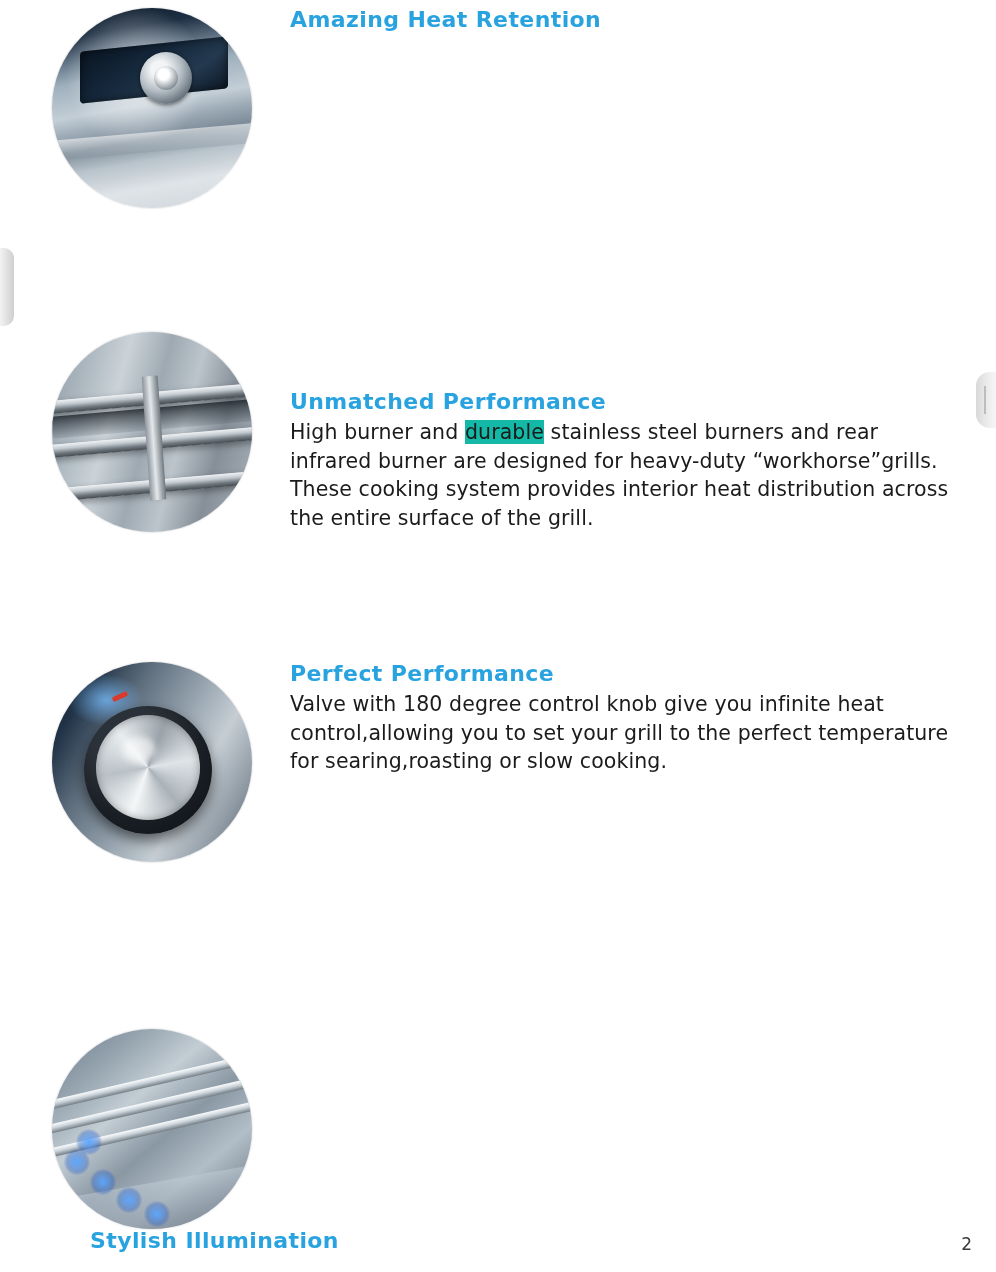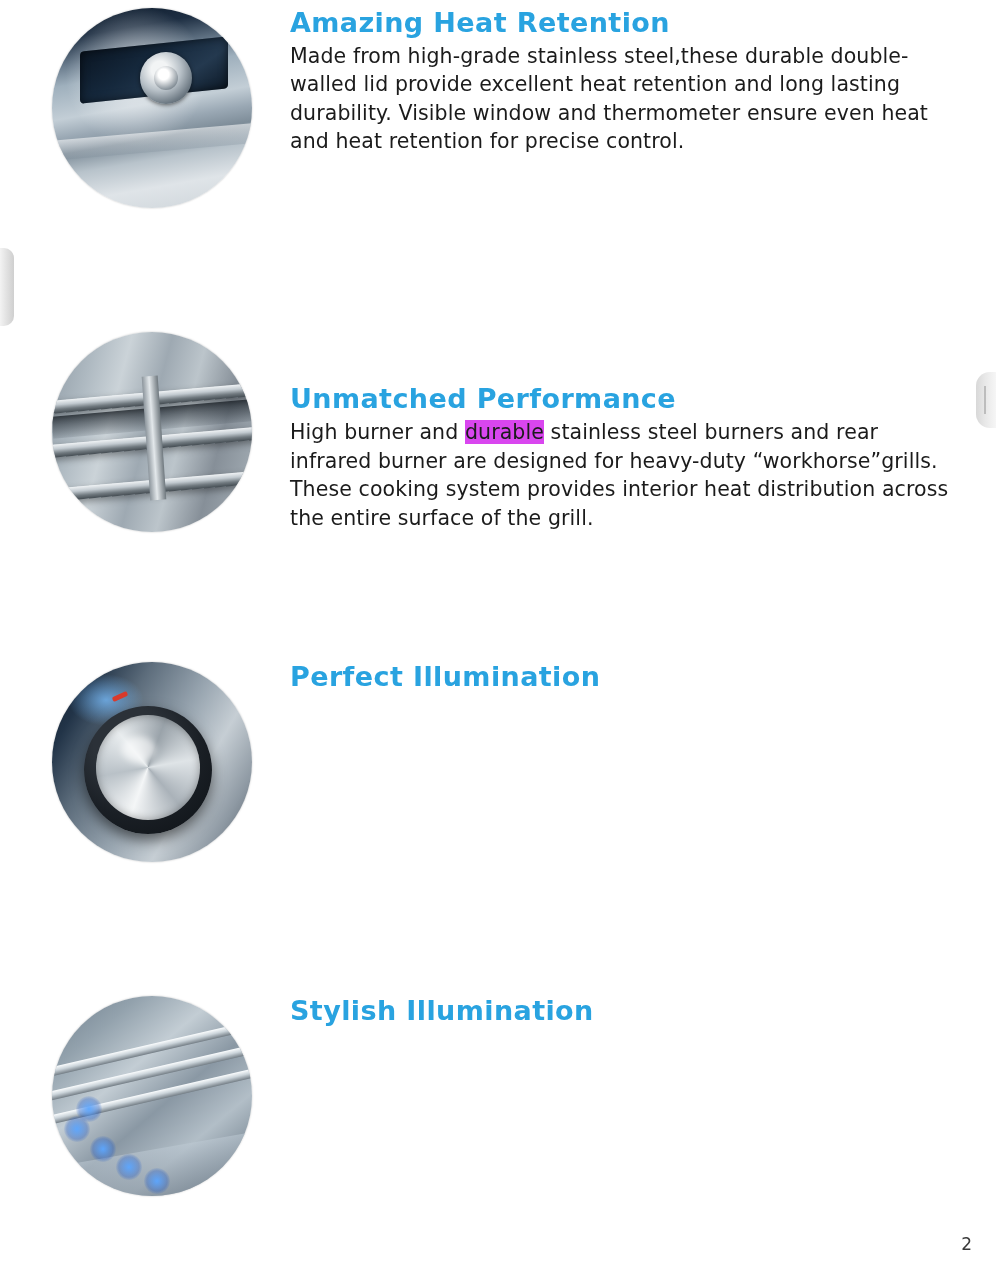--- a/index.html
+++ b/index.html
@@ -248,35 +248,35 @@
     background: linear-gradient(to bottom, rgba(190,202,212,0.55), rgba(125,138,150,0.75));
     transform: rotate(-10deg) translateY(10px);
   }
 
   .text-col {
     margin-left: 38px;
     width: 665px;
   }
   .feat-title {
     color: #29a3e0;
-    font-size: 27px;
+    font-size: 22px;
     font-weight: bold;
     letter-spacing: 0.4px;
     margin: 0 0 4px 0;
     line-height: 1.1;
   }
   .feat-body {
     color: #1b1b1b;
     font-size: 20.5px;
     line-height: 28.5px;
     margin: 0;
     letter-spacing: 0.1px;
   }
   .hl {
-    background: #d946ef;
+    background: #14b8a6;
   }
 
   .page-number {
     position: absolute;
     right: 24px;
     bottom: 18px;
     font-size: 17px;
     color: #3a3a3a;
   }
 </style>
@@ -290,21 +290,20 @@
 
   <div class="feature" style="left: 52px; top: 8px;">
     <div class="thumb thumb-lid">
       <div class="ph"></div>
       <div class="glass"></div>
       <div class="bar"></div>
       <div class="dial"></div>
     </div>
     <div class="text-col">
       <h2 class="feat-title">Amazing Heat Retention</h2>
-      <p class="feat-body">Made from high-grade stainless steel,these durable double-walled lid provide excellent heat retention and long lasting durability. Visible window and thermometer ensure even heat and heat retention for precise control.</p>
     </div>
   </div>
 
   <div class="feature" style="left: 52px; top: 332px; align-items: flex-end;">
     <div class="thumb thumb-burners">
       <div class="ph"></div>
       <div class="dark"></div>
       <div class="tube t1"></div>
       <div class="tube t2"></div>
       <div class="tube t3"></div>
@@ -320,25 +319,26 @@
     <div class="thumb thumb-knob">
       <div class="ph"></div>
       <div class="glow"></div>
       <div class="knob-outer">
         <div class="knob-face"></div>
         <div class="knob-hl"></div>
       </div>
       <div class="mark"></div>
     </div>
     <div class="text-col">
-      <h2 class="feat-title">Perfect Illumination</h2>
+      <h2 class="feat-title">Perfect Performance</h2>
+      <p class="feat-body">Valve with 180 degree control knob give you infinite heat control,allowing you to set your grill to the perfect temperature  for searing,roasting or slow cooking.</p>
     </div>
   </div>
 
-  <div class="feature" style="left: 52px; top: 996px;">
+  <div class="feature" style="left: 52px; top: 1029px; flex-direction: column;">
     <div class="thumb thumb-led">
       <div class="ph"></div>
       <div class="rail r1"></div>
       <div class="rail r2"></div>
       <div class="rail r3"></div>
       <div class="panel"></div>
       <div class="blue b5"></div>
       <div class="blue b1"></div>
       <div class="blue b2"></div>
       <div class="blue b3"></div>

